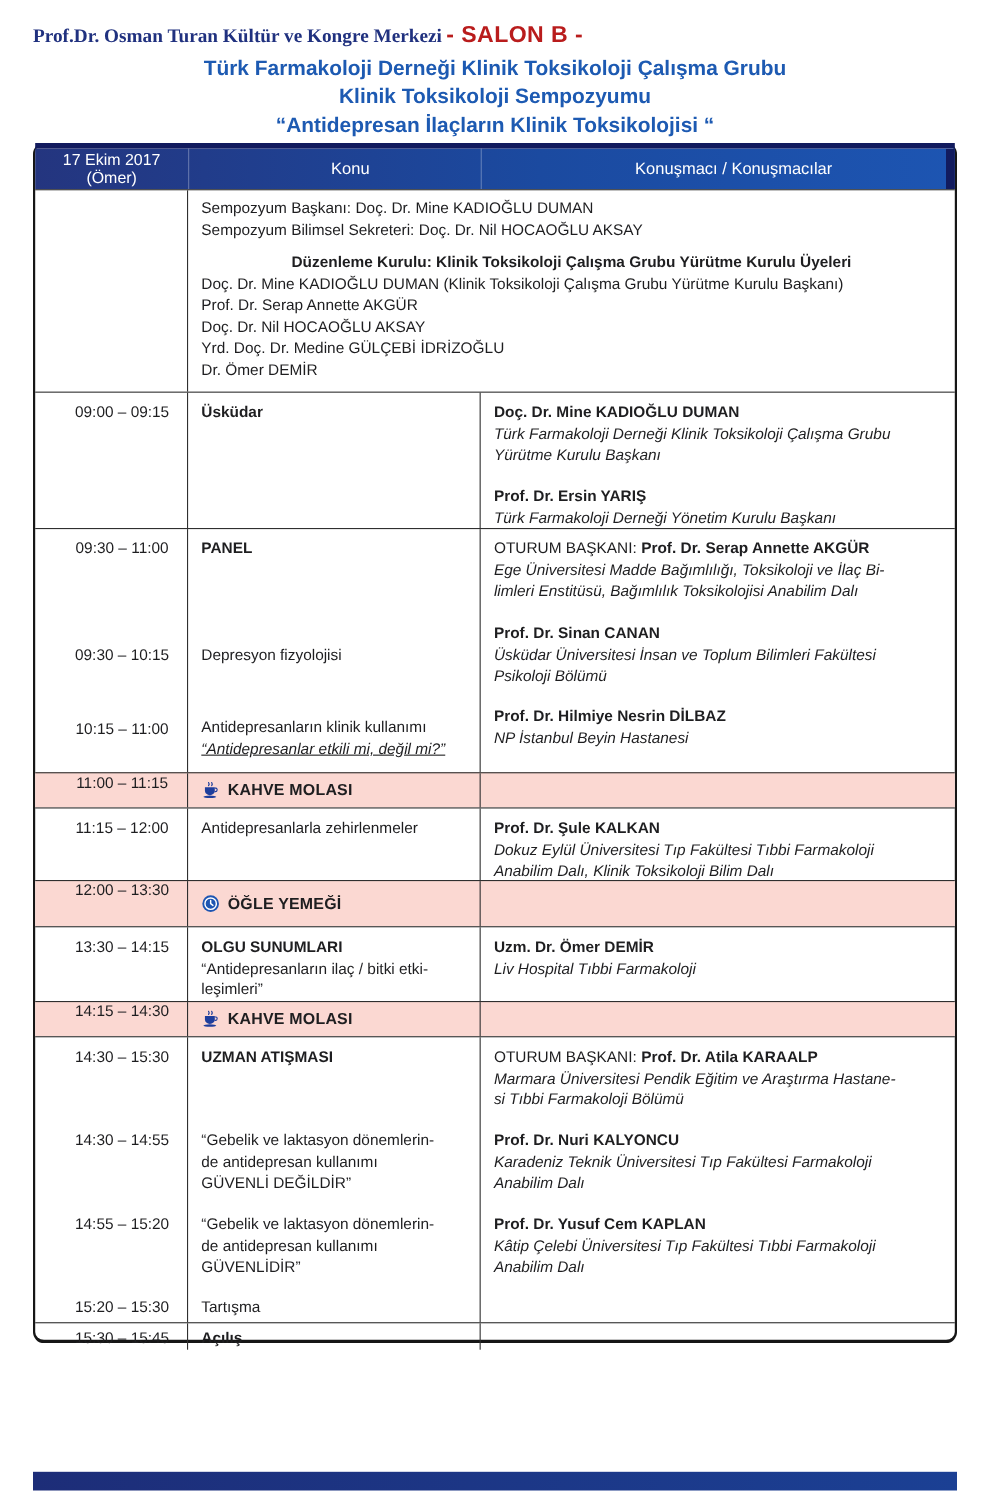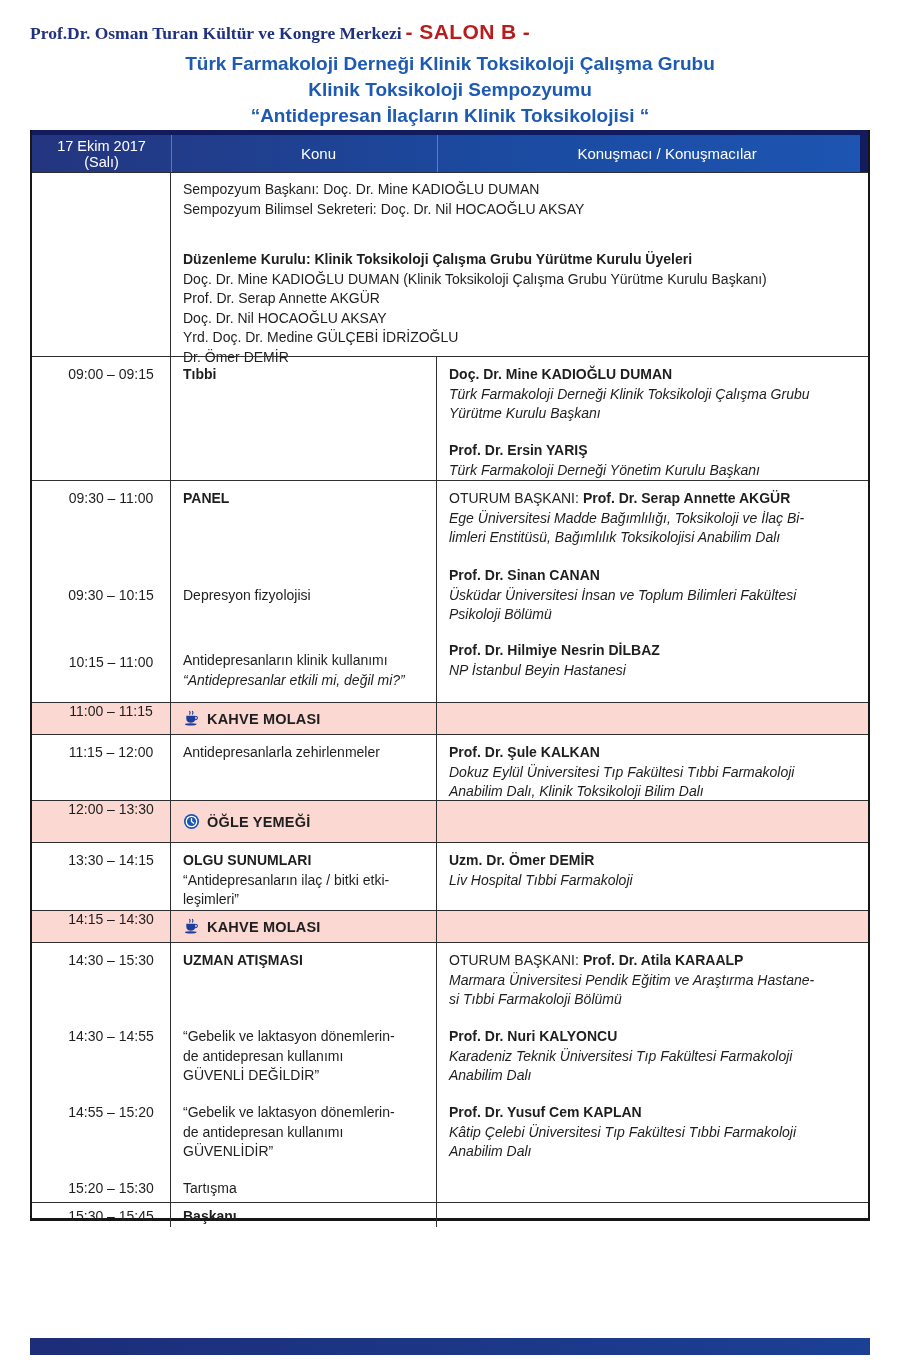--- a/index.html
+++ b/index.html
@@ -9,42 +9,42 @@
   
   .masthead { position:absolute; top:20px; left:30px; width:840px; }
   .venue-line { white-space:nowrap; line-height:24px; }
   .venue { font-family:"Liberation Serif", serif; font-weight:700; font-size:17.5px; color:#20317f; }
   .salon { font-weight:700; font-size:21px; color:#b91c1c; letter-spacing:.4px; }
   .title { text-align:center; font-weight:700; font-size:19px; color:#1d5ab2; line-height:26px; }
   .titles { margin-top:5px; }
 
   
   .sched { position:absolute; left:30px; top:130px; width:840px; box-sizing:border-box;
-           border-left:2px solid #161616; border-right:2px solid #161616; border-bottom:3px solid #161616; }
+           border-left:2px solid #161616; border-right:2px solid #161616; border-bottom:3px solid #161616;border-radius:10px; }
   .thead { display:grid; grid-template-columns:139px 266px 1fr; height:37px;
            background:linear-gradient(90deg,#24357f 0%, #1b4aa0 55%, #1d55b2 100%);
            border-top:5px solid #121b5e; box-shadow:inset -8px 0 0 #121b5e; color:#fff; }
   .th { display:flex; align-items:center; justify-content:center; font-size:15px; }
   .th + .th { border-left:1px solid rgba(255,255,255,.3);padding-left:28px; }
   .th-date { flex-direction:column; line-height:16px; font-size:14.5px; }
 
   .row { display:grid; grid-template-columns:139px 266px 1fr; border-top:1px solid #2f2f2f;
          position:relative; box-sizing:border-box; }
   .row.intro { grid-template-columns:139px 1fr; }
   .cell { position:relative; box-sizing:border-box; }
   .c-time { border-right:1px solid #2f2f2f; text-align:center; padding-top:8px;margin-left:20px; }
   .c-konu { border-right:1px solid #2f2f2f; padding:8px 10px 0 12px; }
   .c-sp   { padding:8px 10px 0 12px; }
   .c-body { padding:7px 12px 0 12px; }
 
   .ln { line-height:19.5px; }
   .b  { font-weight:700; }
-  .i  { font-style:italic; }
+  .i  { font-style:italic;text-decoration:underline; }
   .lbl { font-weight:400; margin-right:4px; }
-  .gap-top { margin-top:31px; }
+  .gap-top { margin-top:10px;text-align:center; }
   .sp-name { font-weight:700; line-height:19.5px; }
   .affil { font-style:italic; line-height:19.5px; }
 
   .abs { position:absolute; left:12px; right:8px; }
   .c-time .abs { left:0; right:0; text-align:center; }
   .c-time.rel { padding-top:0; }
   .c-konu.rel, .c-sp.rel { padding-top:0; }
 
   
   .break { background:#fbd8d2; height:32px; }
@@ -72,21 +72,21 @@
       <div class="title">Klinik Toksikoloji Sempozyumu</div>
       <div class="title">“Antidepresan İlaçların Klinik Toksikolojisi “</div>
     </div>
   </div>
 
   <div class="sched">
 
     <div class="thead">
       <div class="th th-date">
         <div>17 Ekim 2017</div>
-        <div>(Salı)</div>
+        <div>(Ömer)</div>
       </div>
       <div class="th">Konu</div>
       <div class="th">Konuşmacı / Konuşmacılar</div>
     </div>
 
     <div class="row intro" style="height:184px">
       <div class="cell c-time"></div>
       <div class="cell c-body">
         <div class="ln">
           <span class="lbl">Sempozyum Başkanı:</span><span>Doç. Dr. Mine KADIOĞLU DUMAN</span>
@@ -101,21 +101,21 @@
         <div class="ln">Yrd. Doç. Dr. Medine GÜLÇEBİ İDRİZOĞLU</div>
         <div class="ln">Dr. Ömer DEMİR</div>
       </div>
     </div>
 
     <div class="row" style="height:124px">
       <div class="cell c-time">
         <div class="ln">09:00 – 09:15</div>
       </div>
       <div class="cell c-konu">
-        <div class="ln b">Tıbbi</div>
+        <div class="ln b">Üsküdar</div>
       </div>
       <div class="cell c-sp rel">
         <div class="abs" style="top:8px">
           <div class="sp-name">Doç. Dr. Mine KADIOĞLU DUMAN</div>
           <div class="affil">Türk Farmakoloji Derneği Klinik Toksikoloji Çalışma Grubu</div>
           <div class="affil">Yürütme Kurulu Başkanı</div>
         </div>
         <div class="abs" style="top:84px">
           <div class="sp-name">Prof. Dr. Ersin YARIŞ</div>
           <div class="affil">Türk Farmakoloji Derneği Yönetim Kurulu Başkanı</div>
@@ -279,21 +279,21 @@
           <div class="affil">Anabilim Dalı</div>
         </div>
       </div>
     </div>
 
     <div class="row" style="height:16px">
       <div class="cell c-time" style="padding-top:4px">
         <div class="ln">15:30 – 15:45</div>
       </div>
       <div class="cell c-konu" style="padding-top:4px">
-        <div class="ln b">Başkanı</div>
+        <div class="ln b">Açılış</div>
       </div>
       <div class="cell"></div>
     </div>
 
   </div>
 
   <div class="footer-bar"></div>
 
 </div>
 

